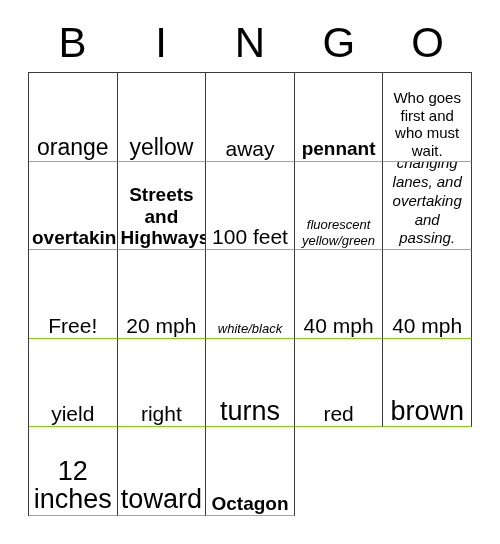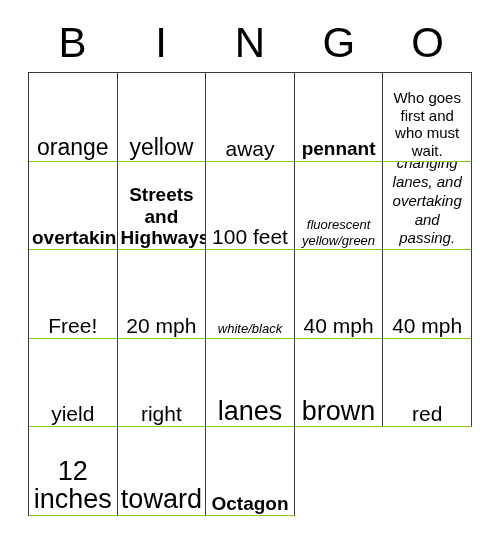--- a/index.html
+++ b/index.html
@@ -140,28 +140,28 @@
     <div class="cell sz-xxl">
         <span>40 mph</span>
       </div>
     <div class="cell sz-xxl">
         <span>yield</span>
       </div>
     <div class="cell sz-xxl">
         <span>right</span>
       </div>
     <div class="cell sz-xl">
-        <span>lanes</span>
+        <span>turns</span>
       </div>
 
+    <div class="cell sz-xxl">
+        <span>red</span>
+      </div>
     <div class="cell sz-xl">
         <span>brown</span>
-      </div>
-    <div class="cell sz-xxl">
-        <span>red</span>
       </div>
     <div class="cell sz-xl">
         <span>12 inches</span>
       </div>
     <div class="cell sz-xl">
         <span>toward</span>
       </div>
     <div class="cell sz-md">
         <span>Octagon</span>
       </div>

